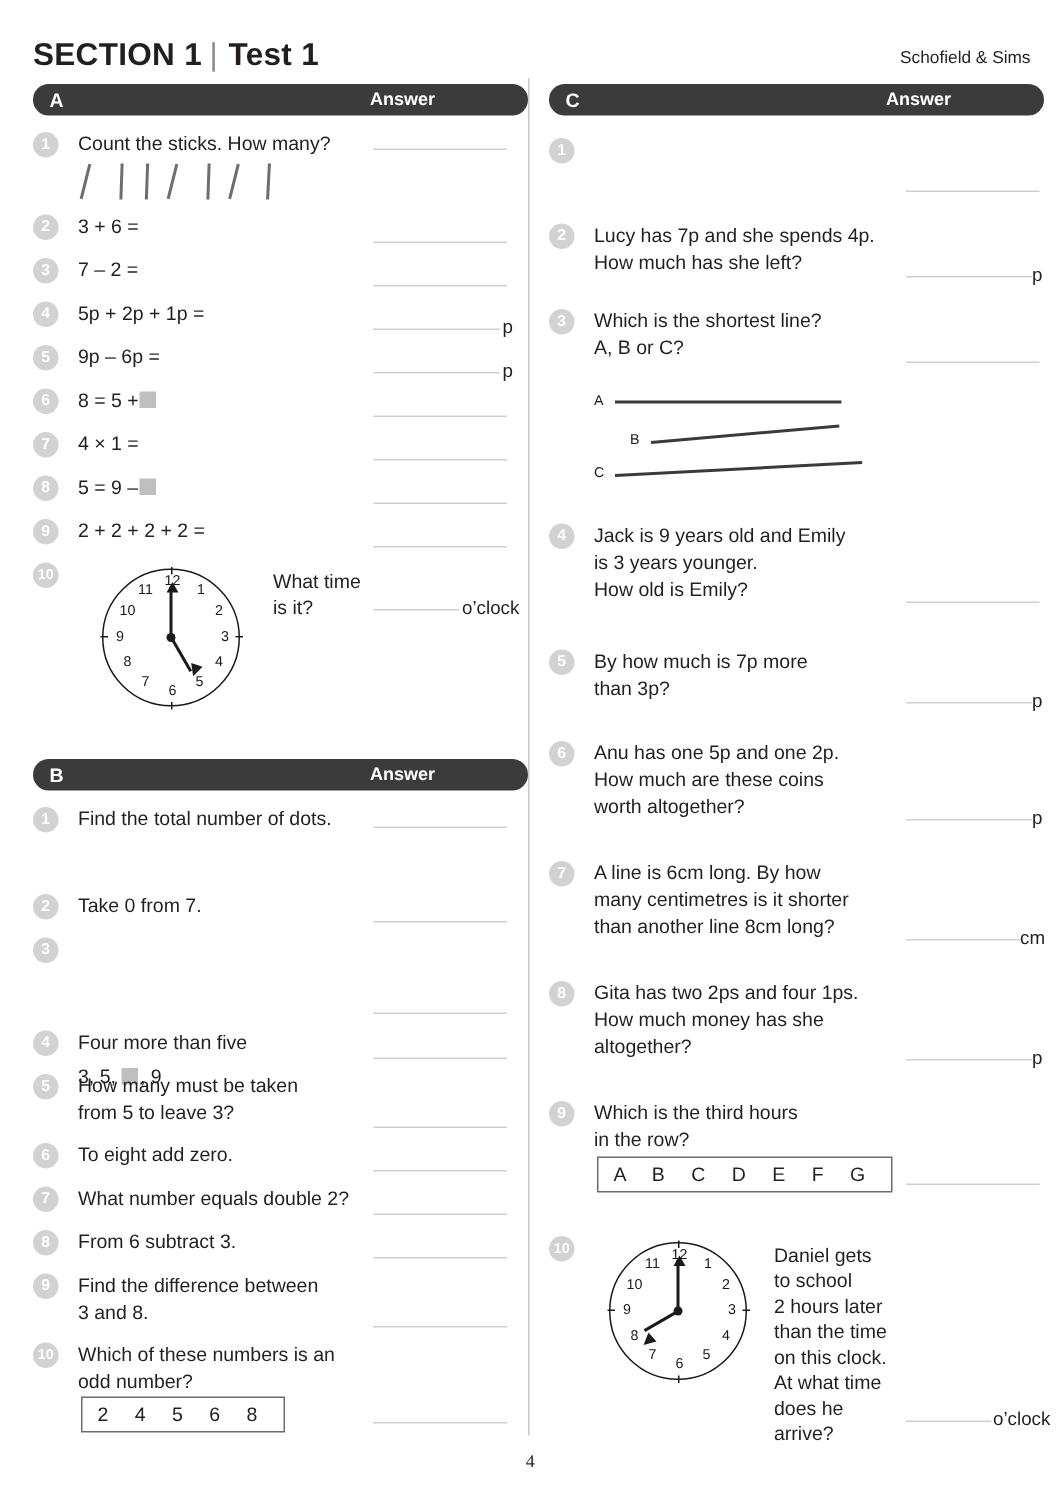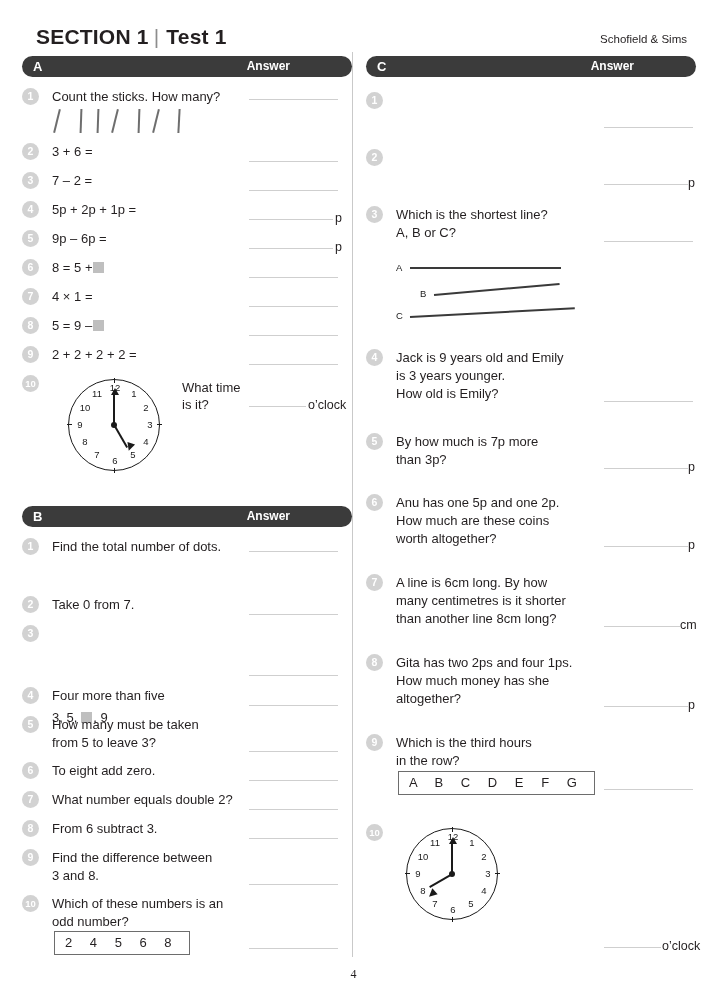--- a/index.html
+++ b/index.html
@@ -16,21 +16,21 @@
 
   
   .page-header {
     position: absolute;
     left: 0; top: 0;
     width: 707px;
     height: 56px;
   }
   .hdr-title {
     position: absolute;
-    left: 36px; top: 25px;
+    left: 22px; top: 25px;
     font-size: 21px;
     font-weight: bold;
     letter-spacing: 0.2px;
     white-space: nowrap;
   }
   .hdr-sep {
     display: inline-block;
     color: #8d8d8d;
     font-weight: normal;
     margin: 0 7px 0 5px;
@@ -459,20 +459,24 @@
 
   <div style="position:relative; height:890px;">
 
     <div class="q" style="position:absolute; left:0; top:8px; width:250px;">
       <span class="q-num">1</span>
     </div>
     <div class="ans-line" style="left:238px; top:44px; width:89px;"></div>
 
     <div class="q" style="position:absolute; left:0; top:65px; width:250px;">
       <span class="q-num">2</span>
+      <span class="q-text">
+        <span>Lucy has 7p and she spends 4p.</span><br>
+        <span>How much has she left?</span>
+      </span>
     </div>
     <div class="ans-line" style="left:238px; top:101px; width:84px;"></div>
     <div class="ans-unit" style="left:322px; top:94px;">p</div>
 
     <div class="q" style="position:absolute; left:0; top:122px; width:250px;">
       <span class="q-num">3</span>
       <span class="q-text">
         <span>Which is the shortest line?</span><br>
         <span>A, B or C?</span>
       </span>
@@ -576,18 +580,28 @@
         <div class="tick" style="left:88px; top:44px; width:5px; height:1.4px;"></div>
         <div class="tick" style="left:45px; top:88px; width:1.4px; height:5px;"></div>
         <div class="tick" style="left:-2px; top:44px; width:5px; height:1.4px;"></div>
         <div class="hand min-hand" style="transform:rotate(0deg);"></div>
         <div class="arrowhead" style="left:41.5px; top:8px; border-left:4px solid transparent; border-right:4px solid transparent; border-bottom:7px solid #1a1a1a;"></div>
         <div class="hand hr-hand" style="transform:rotate(240deg);"></div>
         <div class="arrowhead" style="left:21px; top:61px; border-left:4px solid transparent; border-right:4px solid transparent; border-bottom:8px solid #1a1a1a; transform:rotate(-132deg);"></div>
         <div class="hub"></div>
       </div>
     </div>
+    <div class="q-text" style="position:absolute; left:150px; top:745px; width:92px;">
+      <span>Daniel gets</span><br>
+      <span>to school</span><br>
+      <span>2 hours later</span><br>
+      <span>than the time</span><br>
+      <span>on this clock.</span><br>
+      <span>At what time</span><br>
+      <span>does he</span><br>
+      <span>arrive?</span>
+    </div>
     <div class="ans-line" style="left:238px; top:864px; width:57px;"></div>
     <div class="ans-unit" style="left:296px; top:857px;">o’clock</div>
   </div>
 </div>
 
 <div class="page-number">4</div>
 
 </body></html>

